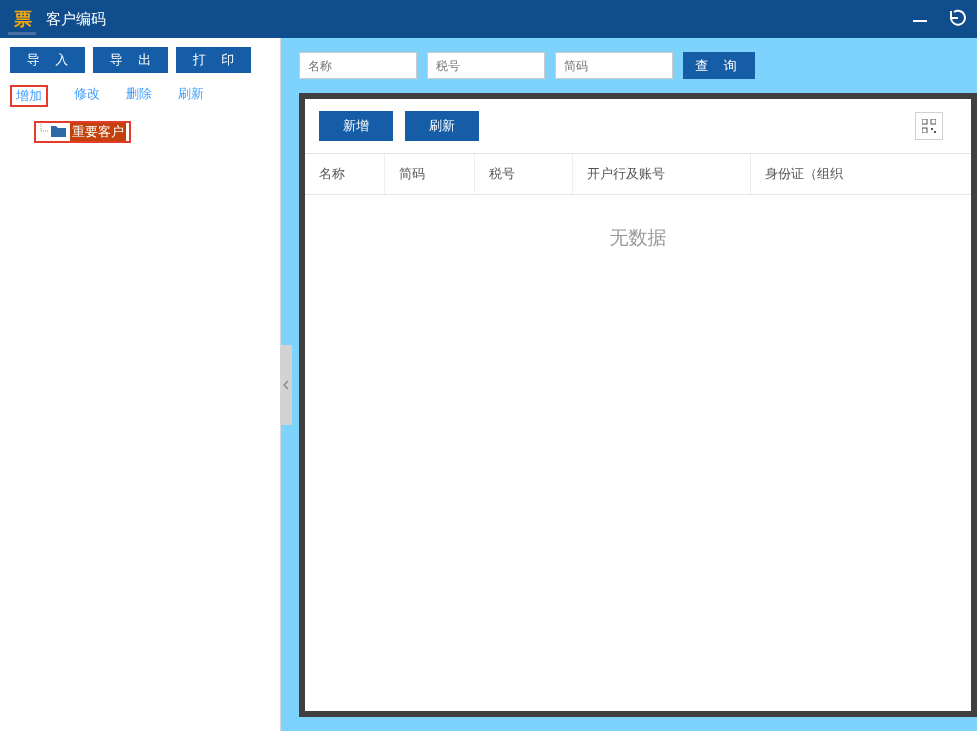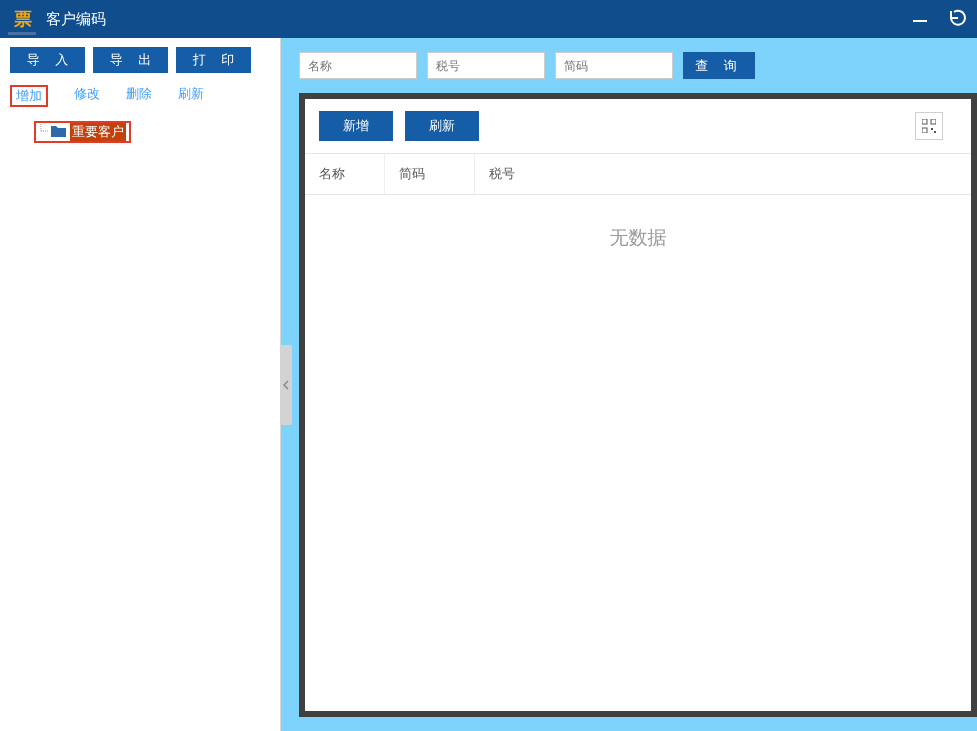--- a/index.html
+++ b/index.html
@@ -325,18 +325,20 @@
             <rect x="0" y="9" width="5" height="5" fill="none" stroke="#555"></rect>
             <rect x="9" y="9" width="2" height="2" fill="#555"></rect>
             <rect x="12" y="12" width="2" height="2" fill="#555"></rect>
           </svg>
         </div>
       </div>
       <div class="table-header">
         <div class="th th0">名称</div>
         <div class="th th1">简码</div>
         <div class="th th2">税号</div>
+        <div class="th th4">开户行及账号</div>
+        <div class="th th5">身份证（组织</div>
       </div>
       <div class="table-body">无数据</div>
     </div>
   </div>
 
 </div>
 
 </body></html>

